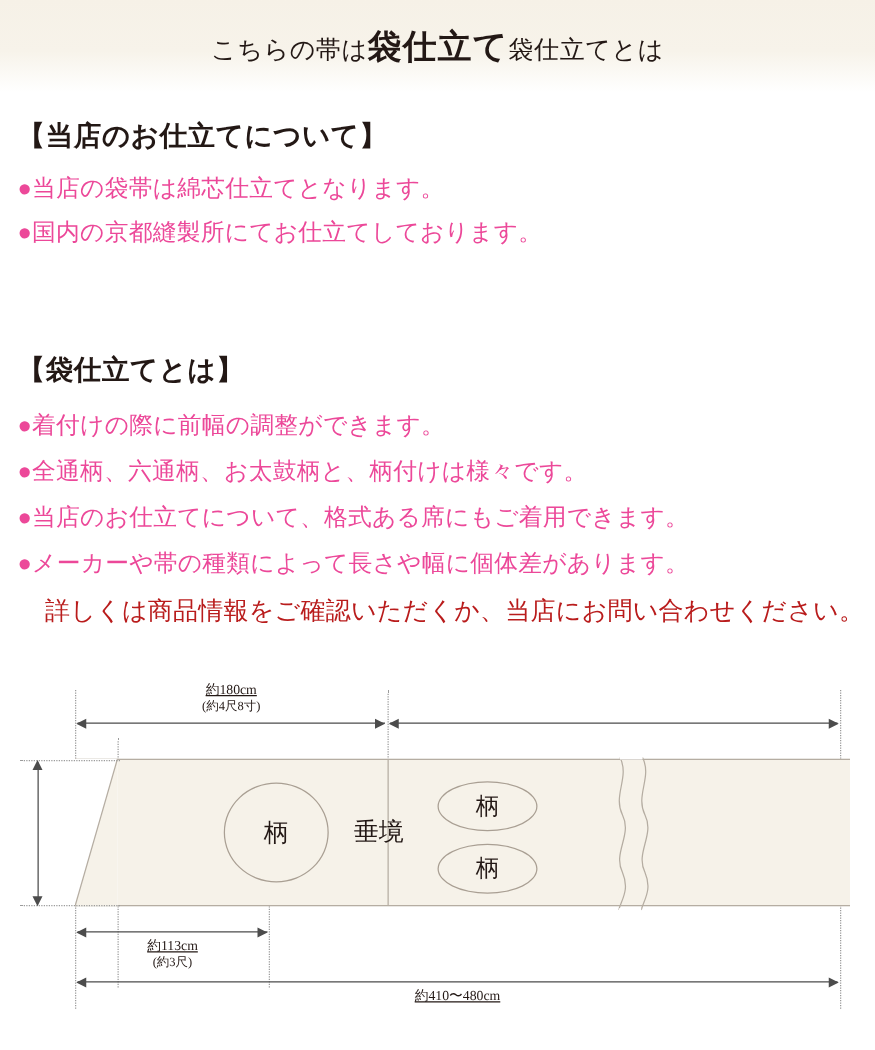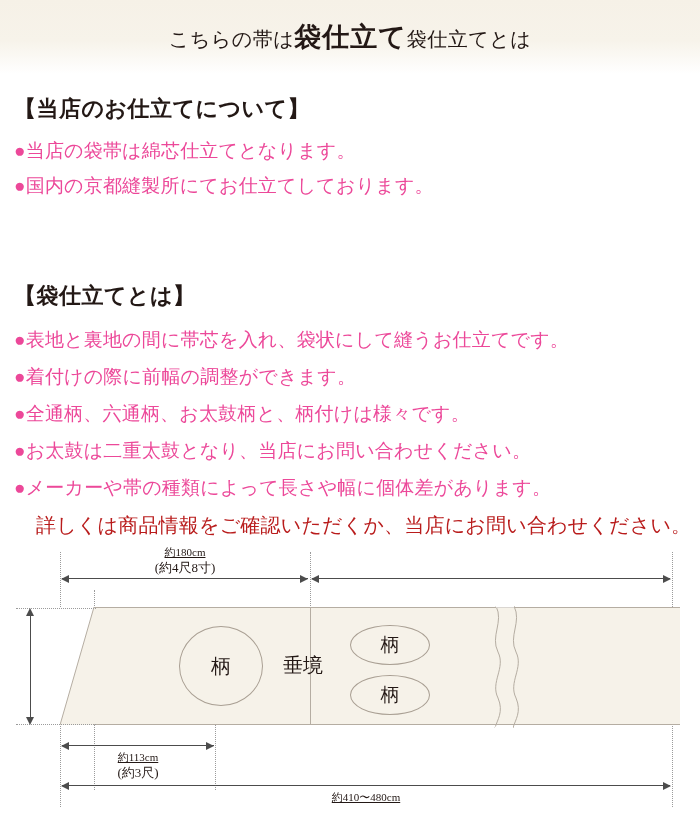--- a/index.html
+++ b/index.html
@@ -192,21 +192,21 @@
     border-top: 8px solid #4c4c4c;
   }
   .dim-label {
     position: absolute;
     text-align: center;
     color: #231815;
     white-space: nowrap;
     line-height: 1.25;
   }
   .dim-label .l1 { font-size: 11px; display: block; text-decoration: underline; }
-  .dim-label .l2 { font-size: 13px; display: block; }
+  .dim-label .l2 { font-size: 10px; display: block; }
 </style>
 </head>
 <body>
 
 <div class="page">
 
   <div class="header-band"></div>
   <div class="header-inner">
     <div class="header-title">
       <span class="small">こちらの帯は</span><span class="big">袋仕立て</span><span class="small">袋仕立てとは</span>
@@ -216,24 +216,23 @@
   <div class="body-area">
 
     <div class="section sec1">
       <div class="sec-heading">【当店のお仕立てについて】</div>
       <div class="bullet-line">●当店の袋帯は綿芯仕立てとなります。</div>
       <div class="bullet-line">●国内の京都縫製所にてお仕立てしております。</div>
     </div>
 
     <div class="section sec2">
       <div class="sec-heading">【袋仕立てとは】</div>
-      <div class="bullet-line">●表地と裏地の間に帯芯を入れ、袋状にして縫うお仕立てです。</div>
       <div class="bullet-line">●着付けの際に前幅の調整ができます。</div>
       <div class="bullet-line">●全通柄、六通柄、お太鼓柄と、柄付けは様々です。</div>
-      <div class="bullet-line">●お太鼓は二重太鼓となり、当店にお問い合わせください。</div>
+      <div class="bullet-line">●当店のお仕立てについて、格式ある席にもご着用できます。</div>
       <div class="bullet-line">●メーカーや帯の種類によって長さや幅に個体差があります。</div>
       <div class="cont-line">詳しくは商品情報をご確認いただくか、当店にお問い合わせください。</div>
     </div>
 
   </div>
 
   <div class="diagram">
 
     <div class="guide" style="left:60px; top:22px; height:255px;"></div>
     <div class="guide" style="left:94px; top:60px; height:200px;"></div>

